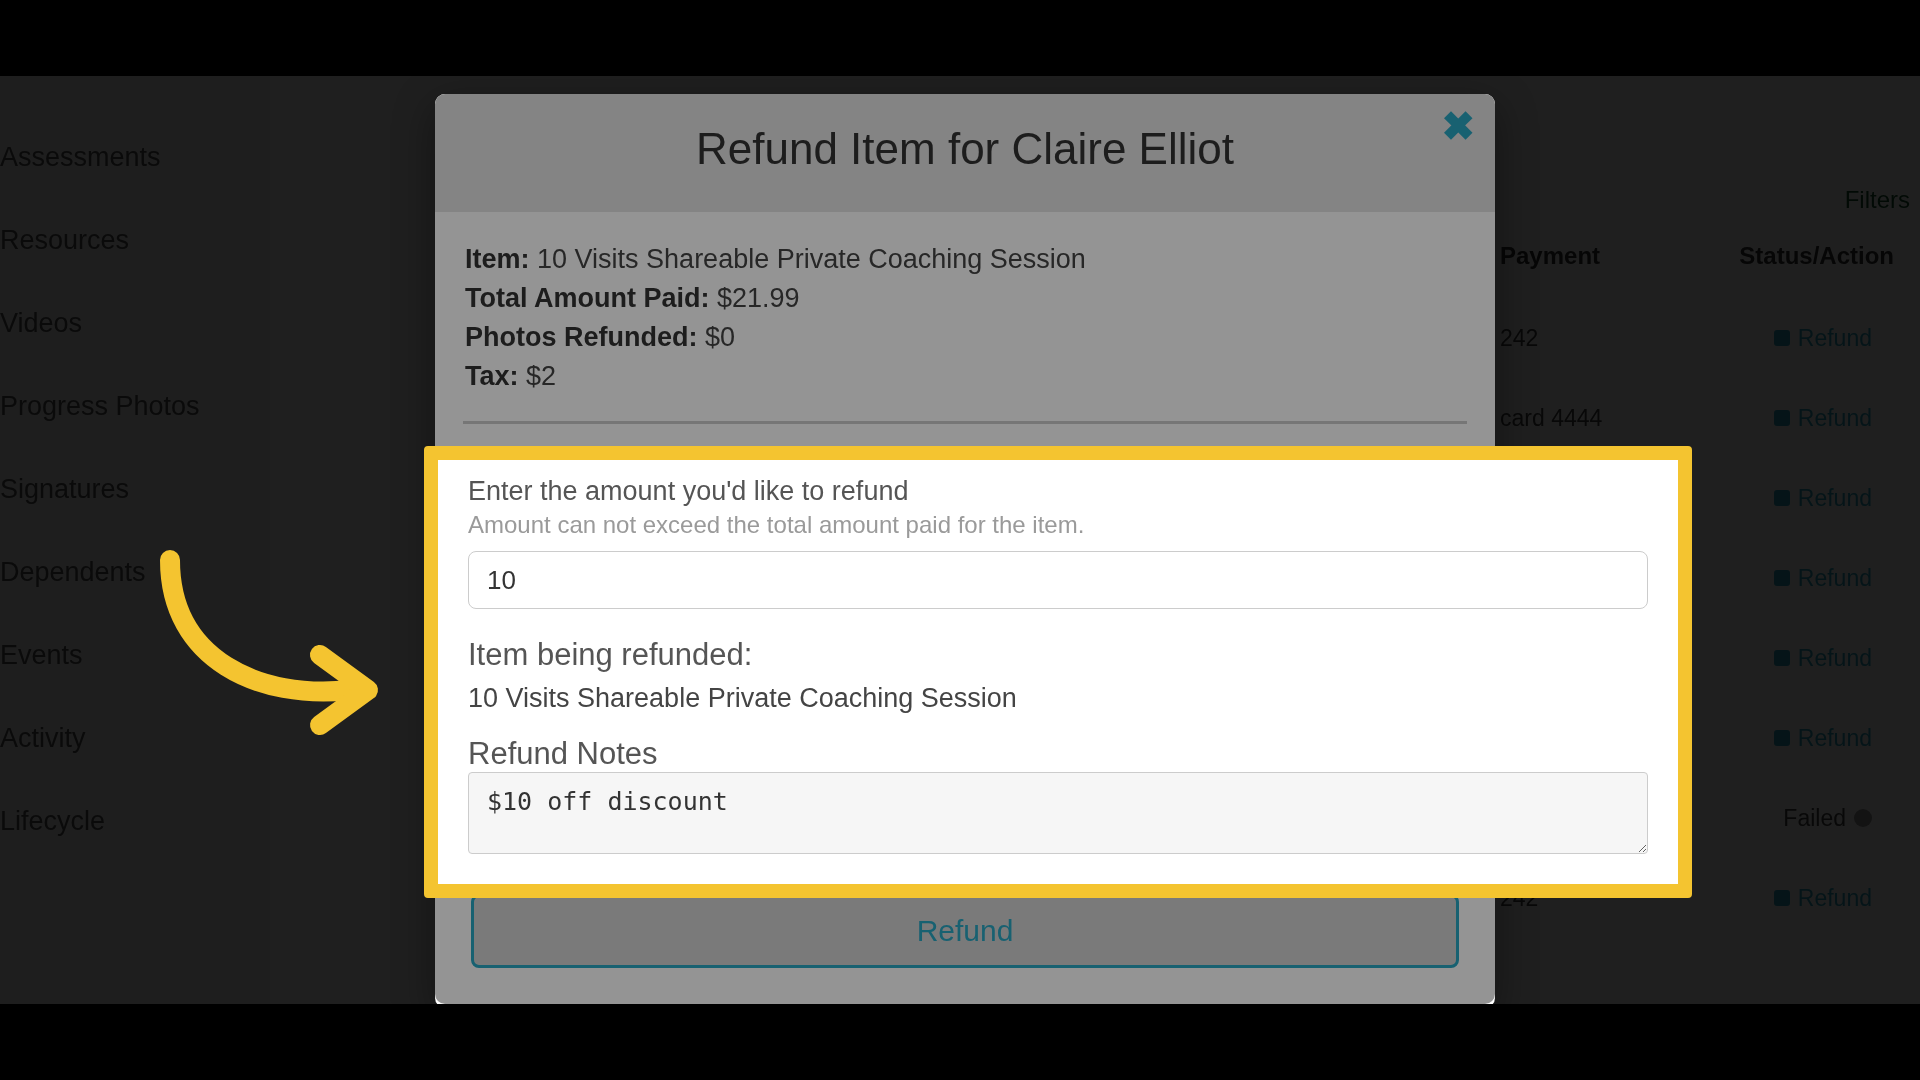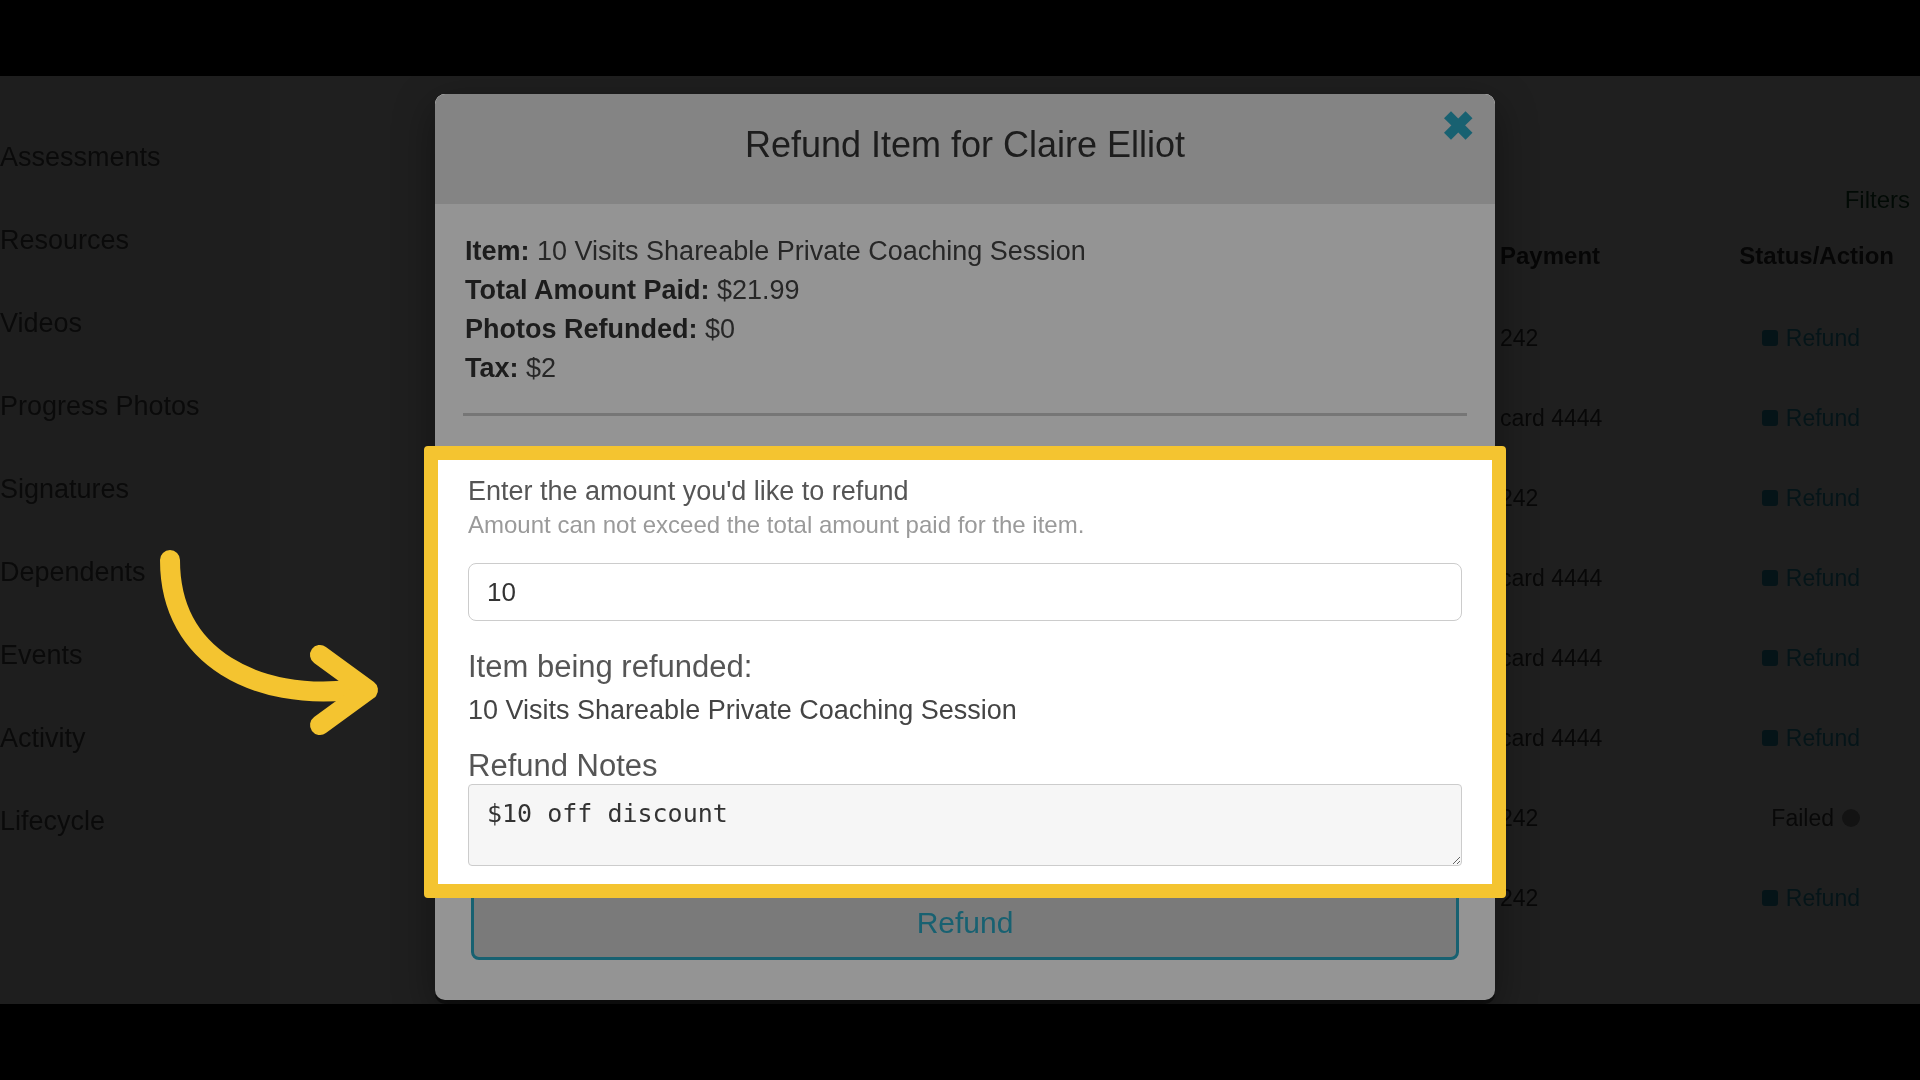--- a/index.html
+++ b/index.html
@@ -33,21 +33,21 @@
   }
   .filters-link {
     text-align: right; padding-right: 10px; color: #14532d; font-size: 24px; margin-bottom: 28px;
   }
   .header-row {
     display: flex; justify-content: space-between; padding-right: 26px; padding-left: 10px;
     font-weight: 600; font-size: 24px; color: #333; margin-bottom: 28px;
   }
   .data-row {
     display: flex; justify-content: space-between; align-items: center;
-    padding-right: 60px; padding-left: 10px; height: 80px;
+    padding-right: 48px; padding-left: 10px; height: 80px;
     font-size: 23px; color: #444;
   }
   .refund-badge {
     display: inline-flex; align-items: center; gap: 8px; color: #2aa7c3; font-weight: 500;
   }
   .refund-badge .sq { width: 16px; height: 16px; background: #2aa7c3; border-radius: 3px; display: inline-block; }
   .notice-cell { display: inline-flex; align-items: center; gap: 8px; }
   .notice-cell .info { width:18px; height:18px; border-radius:50%; background:#999; display:inline-block; }
 
   .dim-overlay {
@@ -77,54 +77,54 @@
     position: absolute; top: 898px; left: 435px; width: 1060px; height: 106px;
     background: rgba(0,0,0,0.42);
     z-index: 1100; pointer-events: none;
     border-bottom-left-radius:10px; border-bottom-right-radius:10px;
   }
 
   .modal-header {
     background: #e3e3e3; padding: 30px 30px 38px 30px; text-align: center; position: relative;
   }
   .modal-title {
-    font-size: 36px; font-weight: 400; color: #333;
+    font-size: 44px; font-weight: 400; color: #333;
   }
   .close-btn {
     position: absolute; top: 12px; right: 20px; font-size: 40px; font-weight: 700;
     color: #2aa7c3; cursor: pointer; line-height: 1;
   }
 
   .modal-body {
     padding: 28px 30px 30px 30px;
   }
   .summary-line {
     font-size: 27px; color: #444; line-height: 1.45;
   }
   .summary-line b { font-weight: 700; color: #333; }
 
   .modal-divider {
     border: none; border-top: 3px solid #ccc; margin: 24px -2px 0 -2px;
   }
 
   .highlight-wrap {
-    position: absolute; top: 446px; left: 424px; width: 1082px; height: 452px;
+    position: absolute; top: 446px; left: 424px; width: 1268px; height: 452px;
     border: 14px solid #f4c430; background: #fff; z-index: 1000;
     border-radius: 4px;
     padding: 10px 30px 20px 30px;
   }
   .field-label {
     font-size: 27px; color: #555; margin-top: 6px;
   }
   .field-hint {
     font-size: 24px; color: #9a9a9a; margin-top: 4px; margin-bottom: 12px;
   }
   .text-input {
     width: 100%; height: 58px; border: 1px solid #ccc; border-radius: 8px;
-    padding: 0 18px; font-size: 26px; color: #333; background: #fff; margin-top: 12px;
+    padding: 0 18px; font-size: 26px; color: #333; background: #fff;
   }
   .plain-text {
     font-size: 27px; color: #444; margin-top: 10px;
   }
   .section-label {
     font-size: 31px; color: #555; margin-top: 28px;
   }
   .notes-label { margin-top: 22px; }
   .textarea-input {
     width: 100%; height: 82px; border: 1px solid #ccc; border-radius: 4px;

